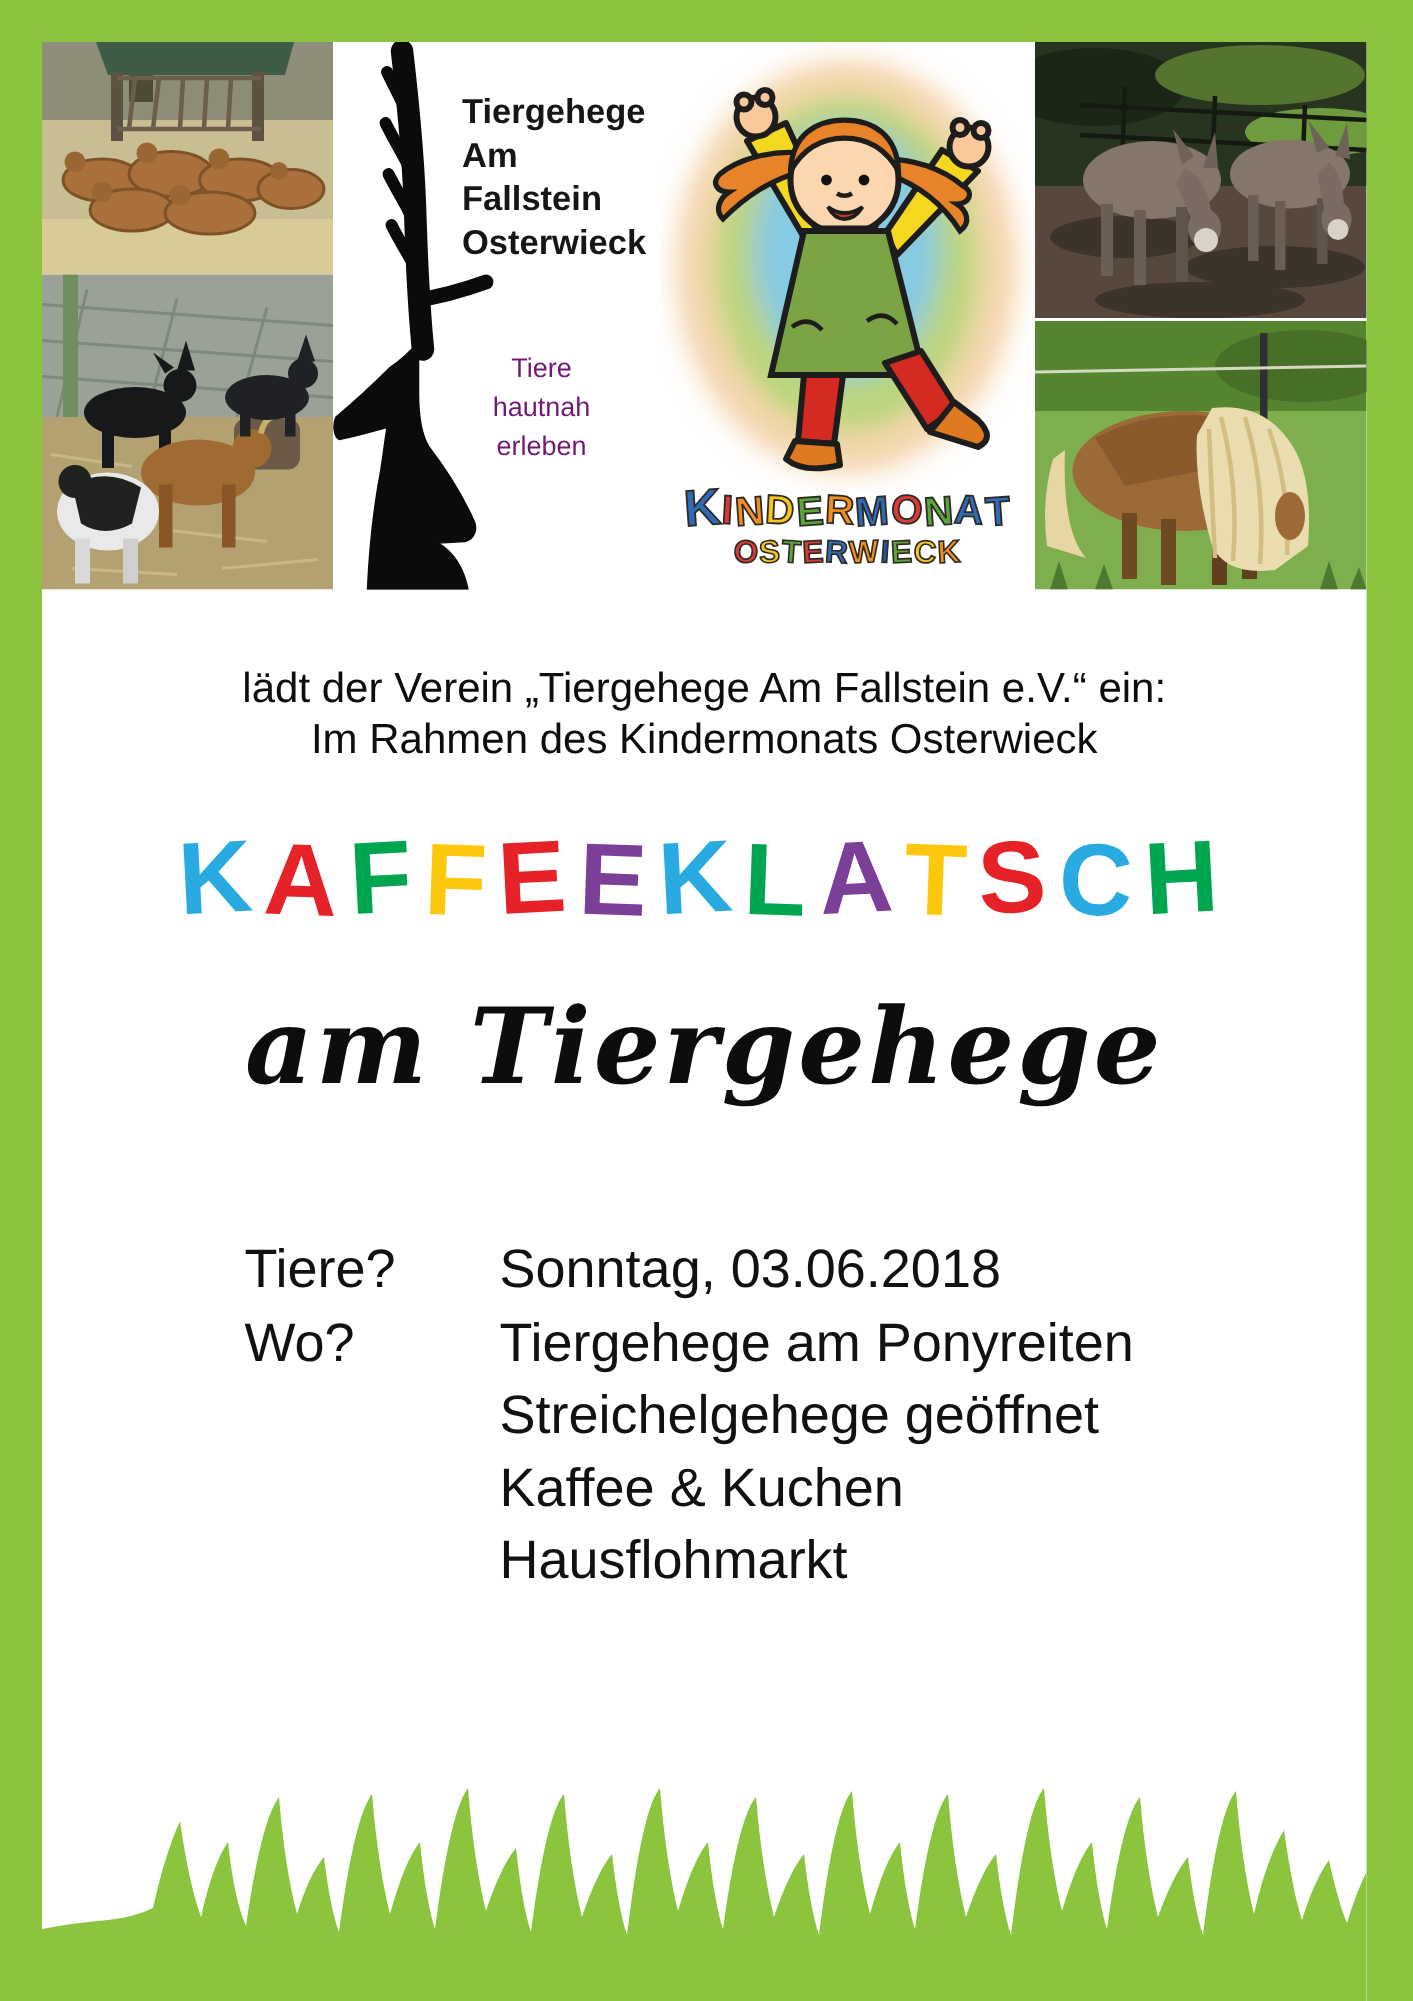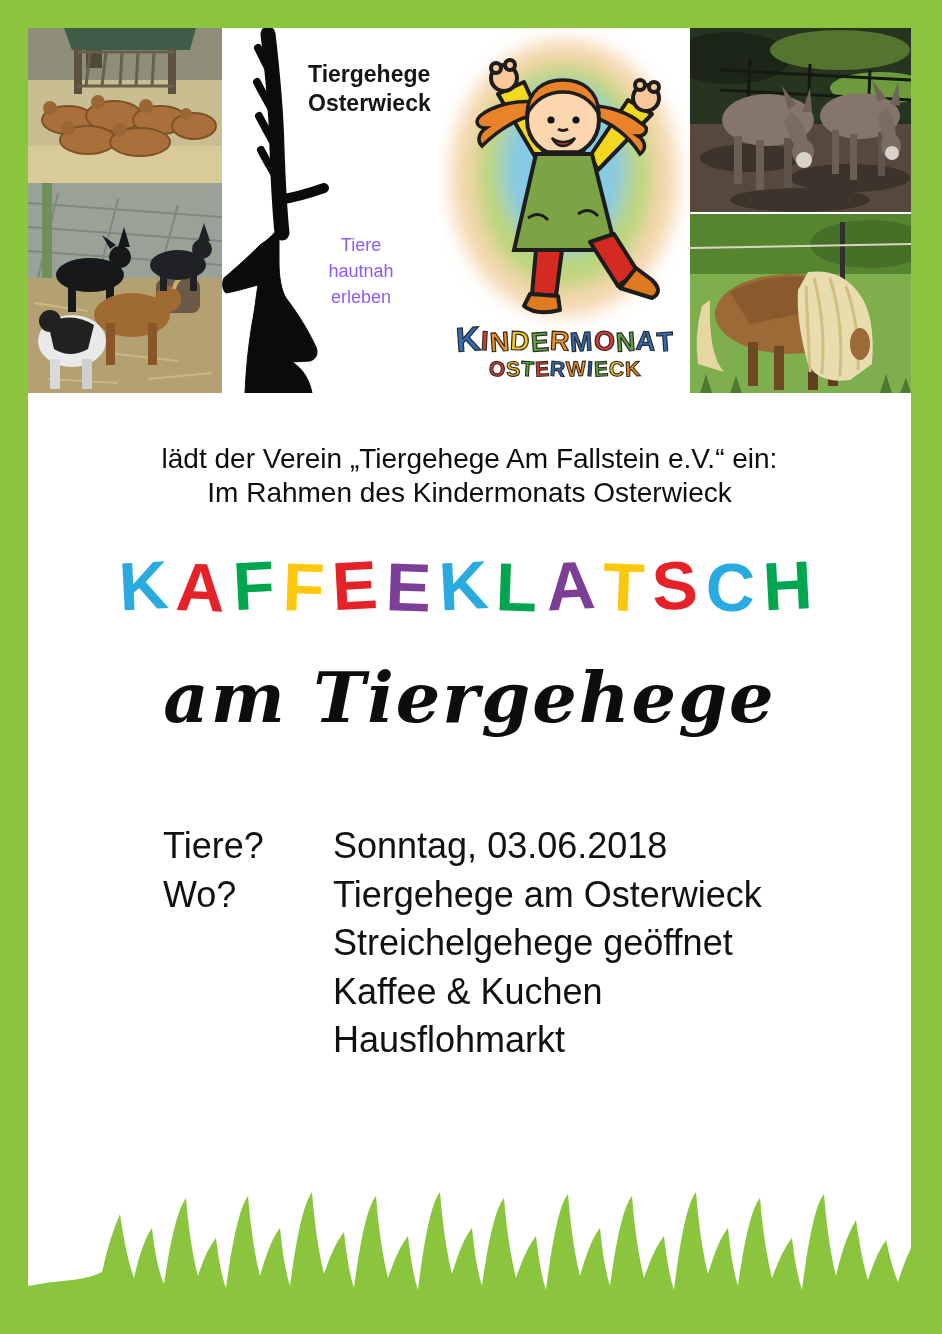--- a/index.html
+++ b/index.html
@@ -9,21 +9,21 @@
 
   
   .collage{position:absolute;left:0;top:0;width:883px;height:365px;display:flex;}
   .col-left{width:194px;height:365px;display:flex;flex-direction:column;}
   .col-logo{position:relative;width:218px;height:365px;background:#fff;}
   .col-kid{position:relative;width:250px;height:365px;background:#fff;}
   .col-right{width:221px;height:365px;display:flex;flex-direction:column;}
   .photo{display:block;}
 
   .org-name{position:absolute;left:86px;top:32px;font-weight:bold;font-size:23px;line-height:29px;color:#161616;}
-  .org-tagline{position:absolute;left:84px;top:204px;width:110px;text-align:center;font-size:18px;line-height:26px;color:#8b5cf6;}
+  .org-tagline{position:absolute;left:84px;top:204px;width:110px;text-align:center;font-size:18px;line-height:26px;color:#701a75;}
 
   .kid-art{position:absolute;left:0;top:0;}
   .km-words{position:absolute;left:0;top:292px;width:250px;text-align:center;}
   .km-top{font-weight:bold;font-size:27px;letter-spacing:1px;-webkit-text-stroke:1.2px #2e2a26;}
   .km-bottom{font-weight:bold;font-size:21px;letter-spacing:1px;margin-top:-2px;-webkit-text-stroke:1.1px #2e2a26;}
   .km-top span,.km-bottom span{display:inline-block;}
   .km-top span:nth-child(odd){transform:rotate(-4deg);}
   .km-top span:nth-child(even){transform:rotate(3deg) translateY(-1px);}
   .km-bottom span:nth-child(odd){transform:rotate(4deg);}
   .km-bottom span:nth-child(even){transform:rotate(-3deg);}
@@ -158,20 +158,21 @@
             <path d="M46,6 C50,40 54,80 55,120 C56,150 57,175 60,205" fill="none" stroke-width="15" stroke-linecap="round"></path>
             <path d="M50,48 C46,40 42,32 36,20" fill="none" stroke-width="8" stroke-linecap="round"></path>
             <path d="M50,82 C46,74 41,66 35,54" fill="none" stroke-width="8" stroke-linecap="round"></path>
             <path d="M51,114 C47,106 42,98 37,88" fill="none" stroke-width="8" stroke-linecap="round"></path>
             <path d="M53,147 C49,140 44,132 39,122" fill="none" stroke-width="8" stroke-linecap="round"></path>
             <path d="M56,172 C70,170 88,165 102,160" fill="none" stroke-width="10" stroke-linecap="round"></path>
           </g>
         </svg>
         <div class="org-name">
           <div>Tiergehege</div>
+          <div>Am Fallstein</div>
           <div>Osterwieck</div>
         </div>
         <div class="org-tagline">
           <div>Tiere</div>
           <div>hautnah</div>
           <div>erleben</div>
         </div>
       </div>
 
       <div class="col-kid">
@@ -315,21 +316,21 @@
 
     <div class="subheadline">am Tiergehege</div>
 
     <div class="details">
       <div class="detail-row">
         <div class="detail-label">Tiere?</div>
         <div class="detail-value">Sonntag, 03.06.2018</div>
       </div>
       <div class="detail-row">
         <div class="detail-label">Wo?</div>
-        <div class="detail-value">Tiergehege am Osterwieck</div>
+        <div class="detail-value">Tiergehege am Ponyreiten</div>
       </div>
       <div class="detail-row">
         <div class="detail-label"></div>
         <div class="detail-value">Streichelgehege geöffnet</div>
       </div>
       <div class="detail-row">
         <div class="detail-label"></div>
         <div class="detail-value">Kaffee &amp; Kuchen</div>
       </div>
       <div class="detail-row">

